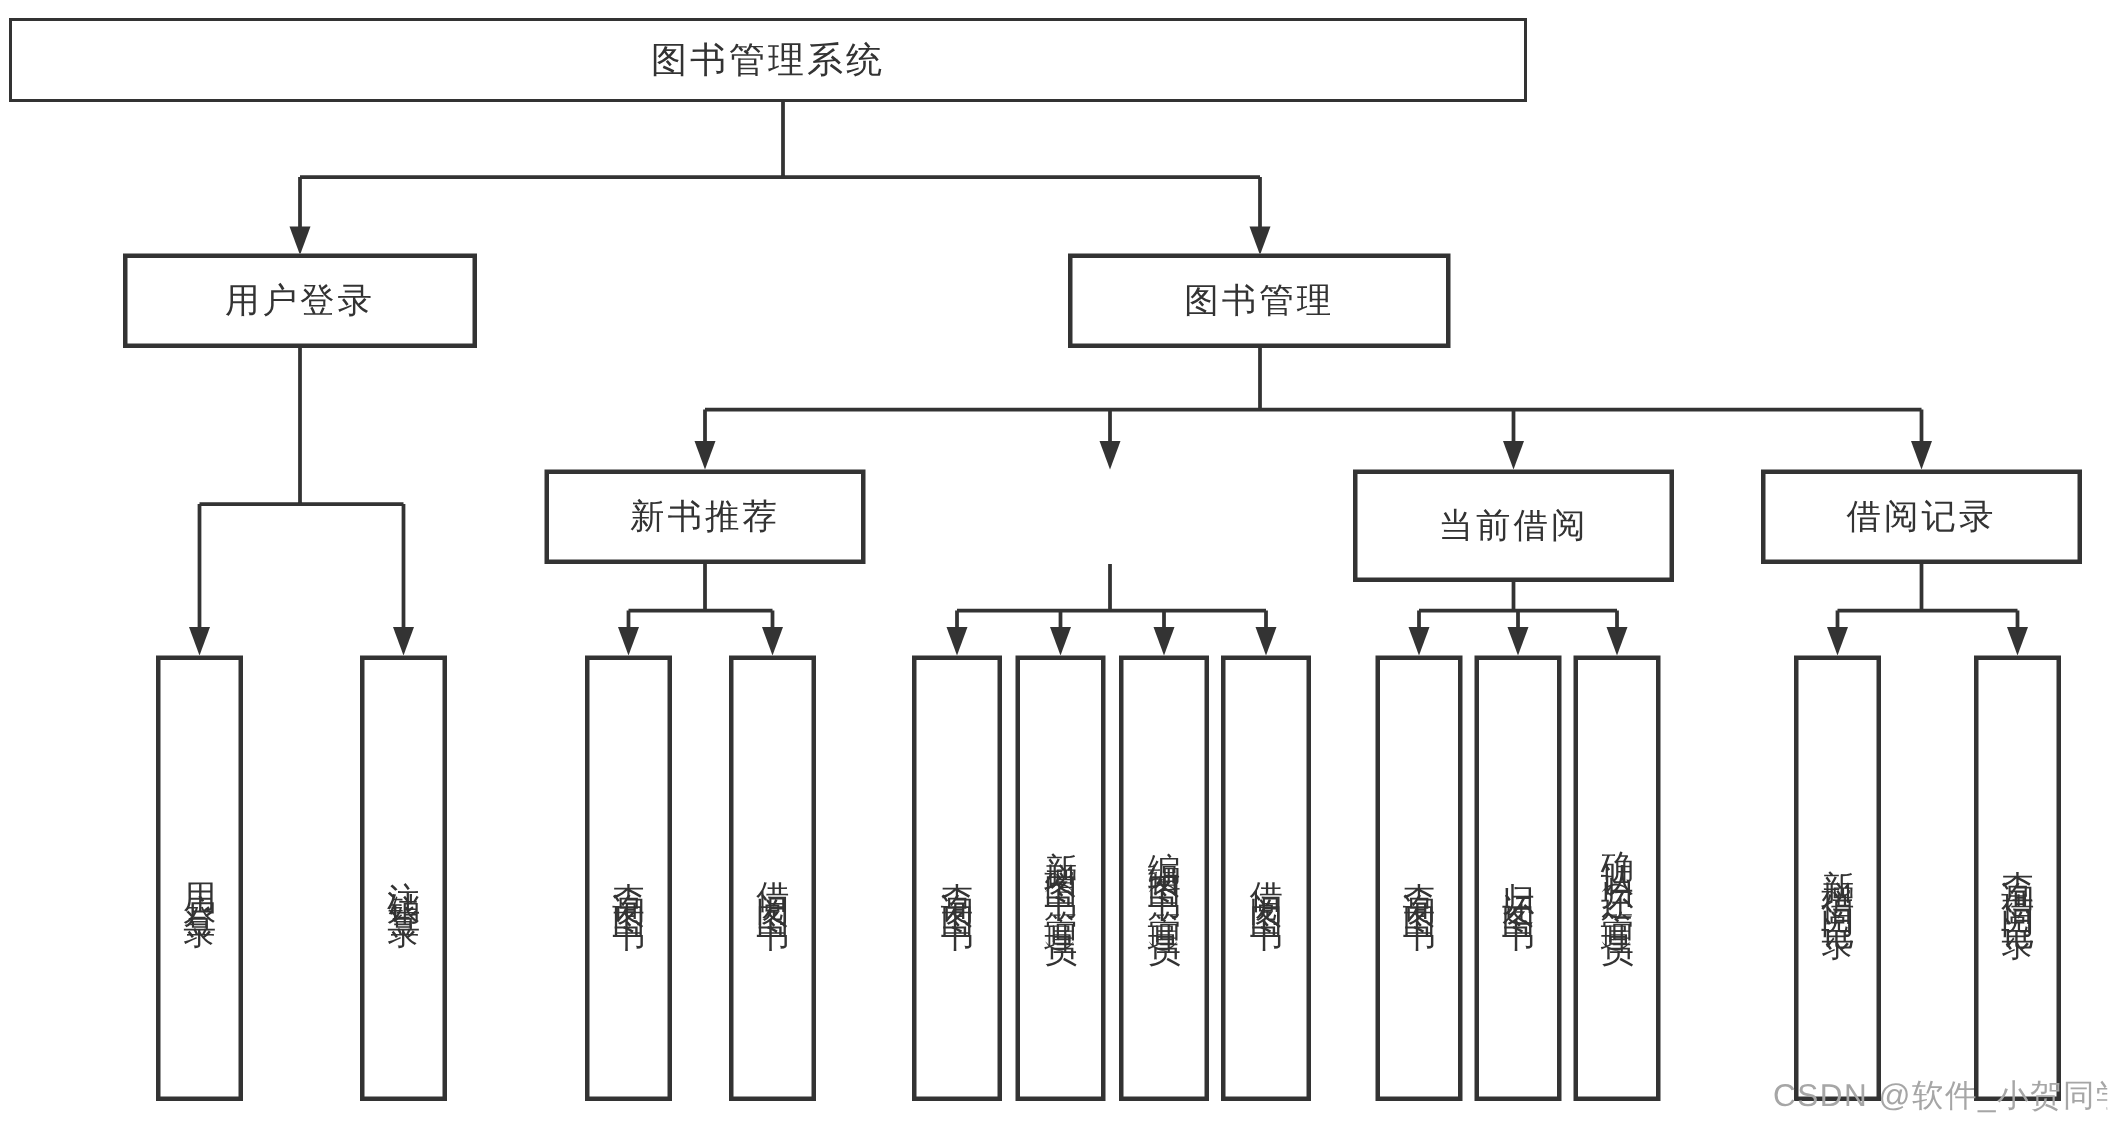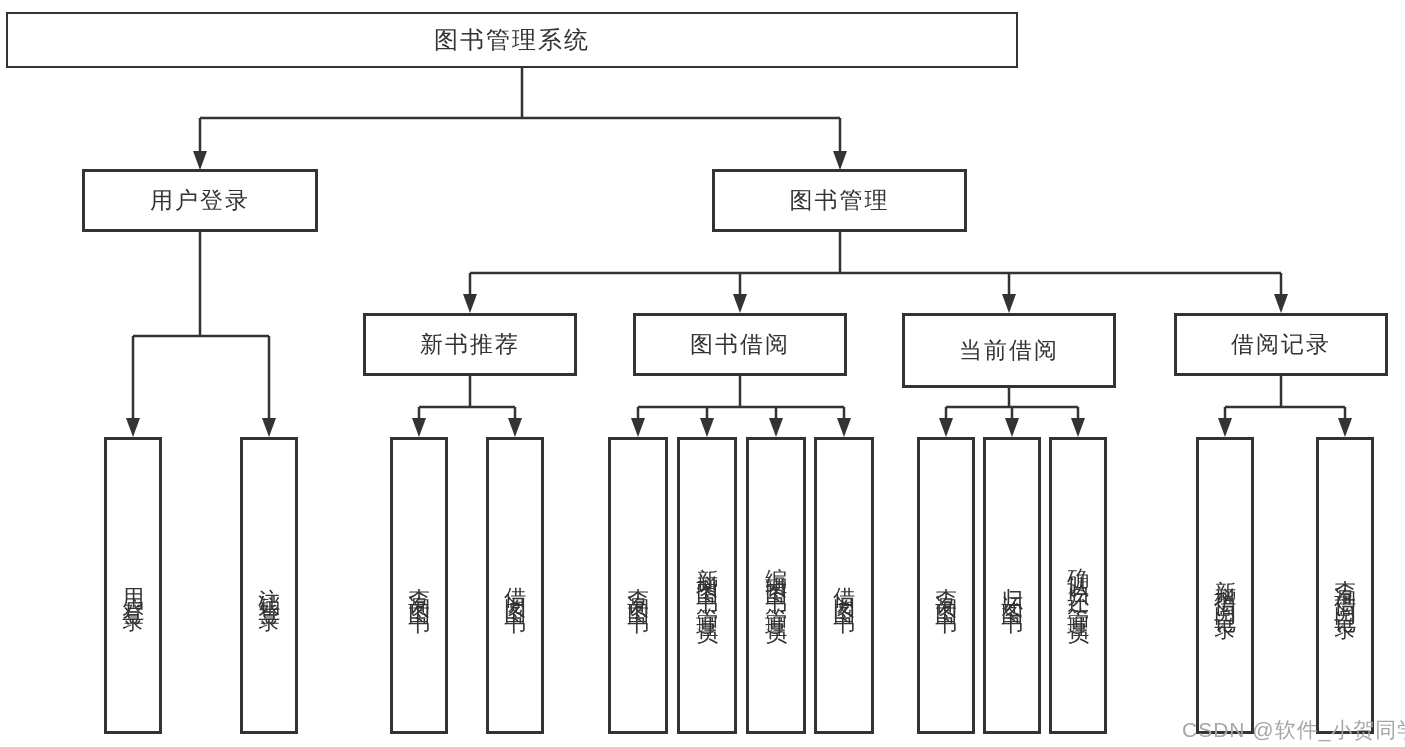--- a/index.html
+++ b/index.html
@@ -83,21 +83,20 @@
       <polygon points="1338,418 1352,418 1345,437"></polygon>
     </g>
   </svg>
 
   <div class="box hbox root" style="left:6px;top:12px;width:1012px;height:56px">图书管理系统</div>
 
   <div class="box hbox" style="left:82px;top:169px;width:236px;height:63px">用户登录</div>
   <div class="box hbox" style="left:712px;top:169px;width:255px;height:63px">图书管理</div>
 
   <div class="box hbox" style="left:363px;top:313px;width:214px;height:63px">新书推荐</div>
-  <div class="box hbox" style="left:633px;top:313px;width:214px;height:63px">图书借阅</div>
   <div class="box hbox" style="left:902px;top:313px;width:214px;height:75px">当前借阅</div>
   <div class="box hbox" style="left:1174px;top:313px;width:214px;height:63px">借阅记录</div>
 
   <div class="box" style="left:104px;top:437px;width:58px;height:297px">
     <span class="vt">用户登录</span>
   </div>
   <div class="box" style="left:240px;top:437px;width:58px;height:297px">
     <span class="vt">注销登录</span>
   </div>
 

